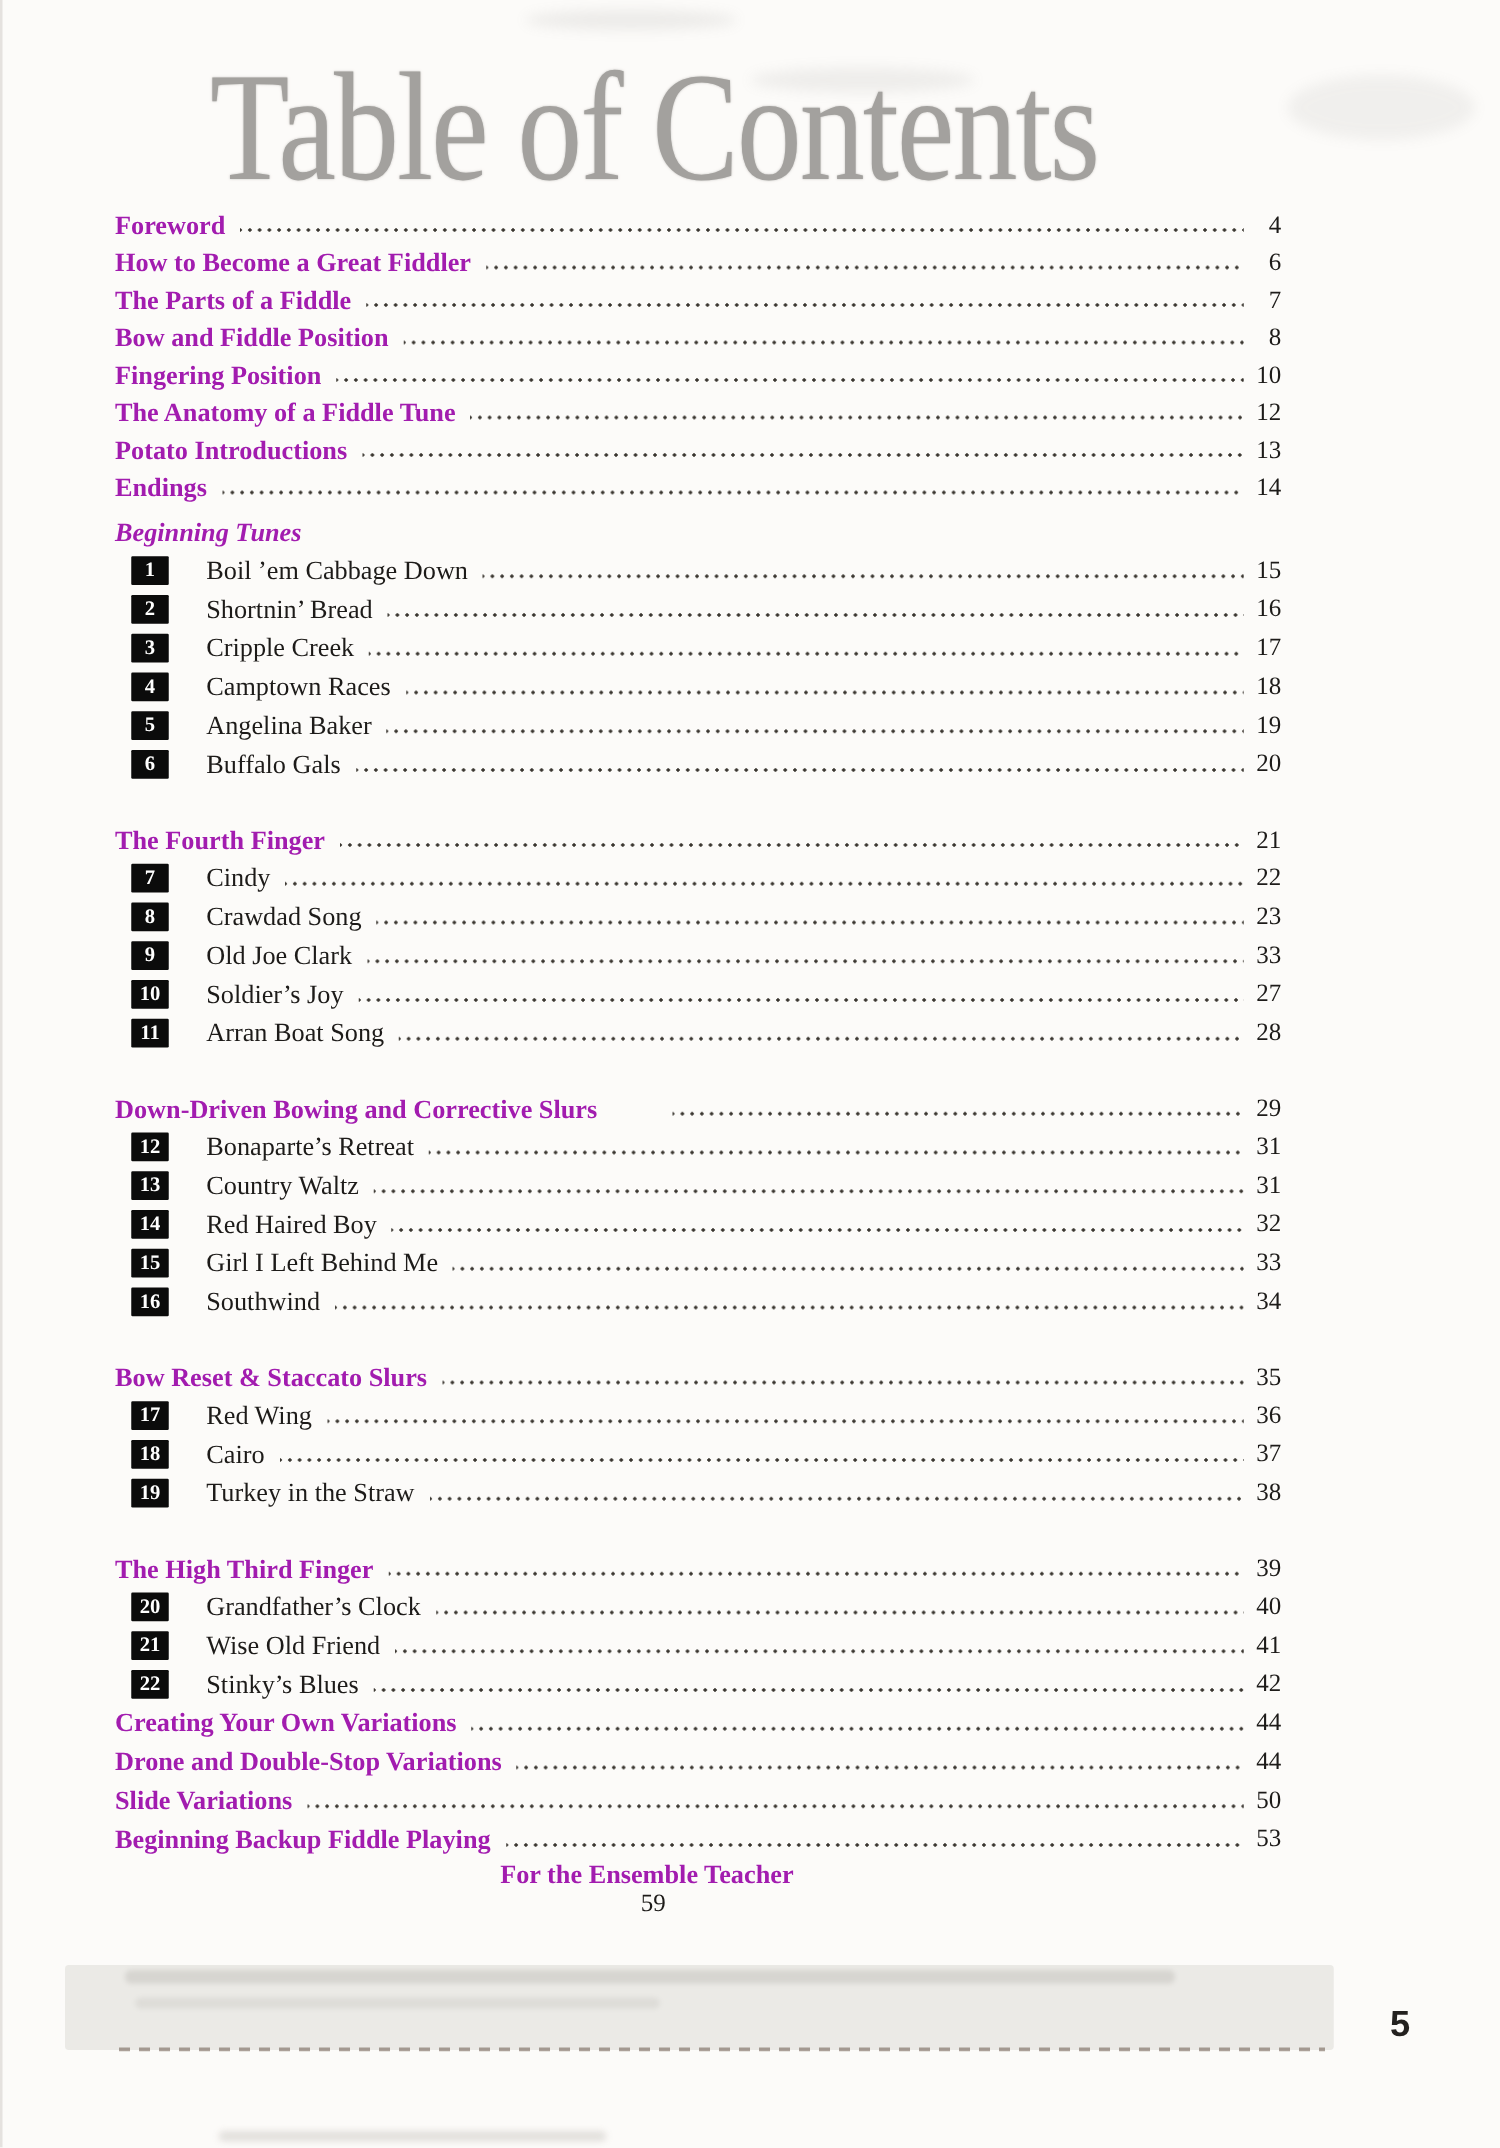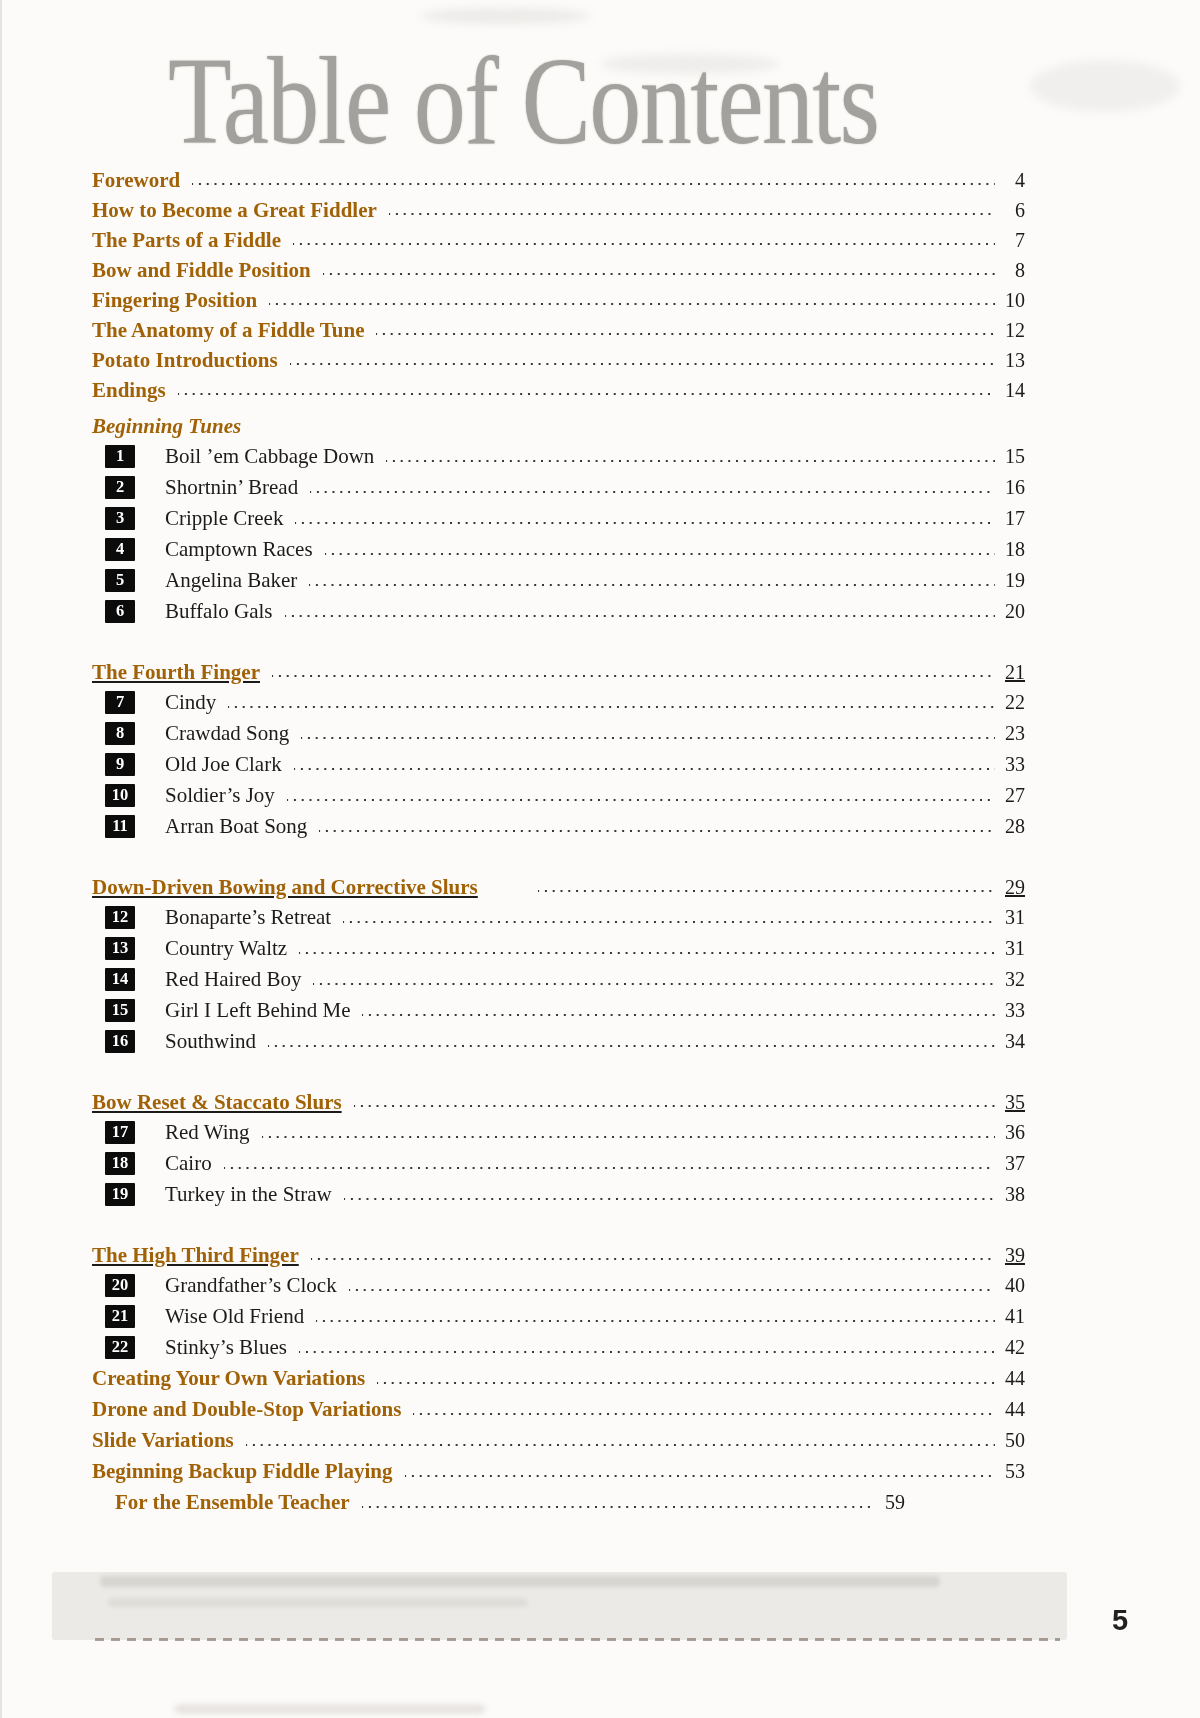--- a/index.html
+++ b/index.html
@@ -12,38 +12,38 @@
   .title{
     position:absolute;left:168px;top:40px;font-size:124px;line-height:1;
     letter-spacing:-2px;color:var(--title,#a3a19e);white-space:nowrap;
     transform:scaleX(.84);transform-origin:left top;
     text-shadow:0 0 2px rgba(172,170,166,.75);
   }
   .toc{position:absolute;left:92px;top:165px;width:933px;}
   .row{display:flex;align-items:center;height:30px;font-size:21px;color:var(--text,#1d1b19);}
   .tune,.sub,.h31{height:31px;}
   .heading{margin-top:6px;font-style:italic;}
-  .gap-top{margin-top:30px;text-decoration:underline;}
+  .gap-top{margin-top:30px;}
   .lbl{white-space:nowrap;}
-  .entry .lbl,.heading .lbl,.sub .lbl{font-weight:700;color:#a16207;}
+  .entry .lbl,.heading .lbl,.sub .lbl{font-weight:700;color:#a21caf;}
   .badge{
     width:30px;height:23px;margin:0 30px 0 13px;flex:none;
     background:var(--badge_bg,#0b0b0b);color:var(--badge_text,#fff);
     font-weight:700;font-size:16.5px;line-height:1;
     display:flex;align-items:center;justify-content:center;border-radius:1px;
   }
   .leader{
     flex:1;align-self:stretch;margin-left:12px;
     background-image:radial-gradient(circle,#39352f 1.15px,rgba(0,0,0,0) 1.55px);
     background-size:7.8px 8px;background-repeat:repeat-x;
     background-position:4px calc(100% - 7px);
   }
   .leader-gap{margin-left:60px;}
   .pg{min-width:30px;text-align:right;font-size:20px;color:var(--text,#1d1b19);}
-  .sub{margin-left:23px;margin-right:120px;}
+  .sub{margin-left:38px;margin-right:120px;flex-direction:column;}
   .band{position:absolute;left:52px;top:1572px;width:1015px;height:68px;background:var(--band,#ebeae6);border-radius:3px;}
   .dash-edge{
     position:absolute;left:95px;top:1638px;width:965px;height:3px;
     background:repeating-linear-gradient(90deg,rgba(104,86,74,.55) 0 9px,rgba(0,0,0,0) 9px 16px);
     filter:blur(.4px);
   }
   .ghost{position:absolute;background:#8d8b88;filter:blur(5px);border-radius:50%;}
   .g1{left:420px;top:8px;width:170px;height:16px;opacity:.14;}
   .g2{left:600px;top:54px;width:180px;height:20px;opacity:.12;}
   .g3{left:1030px;top:60px;width:150px;height:52px;opacity:.10;}

